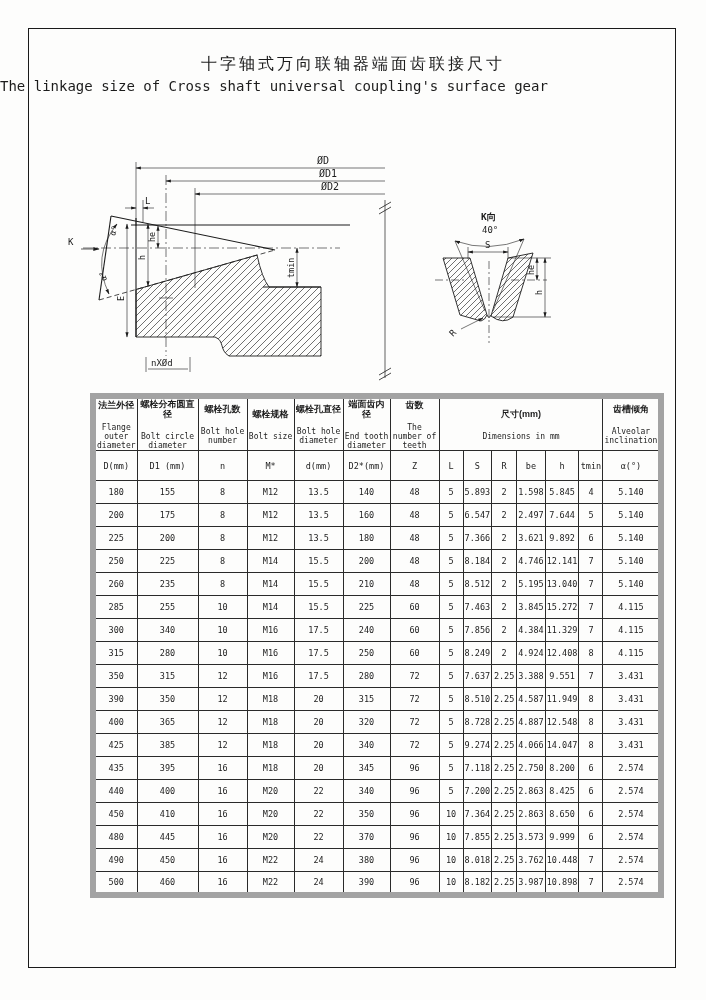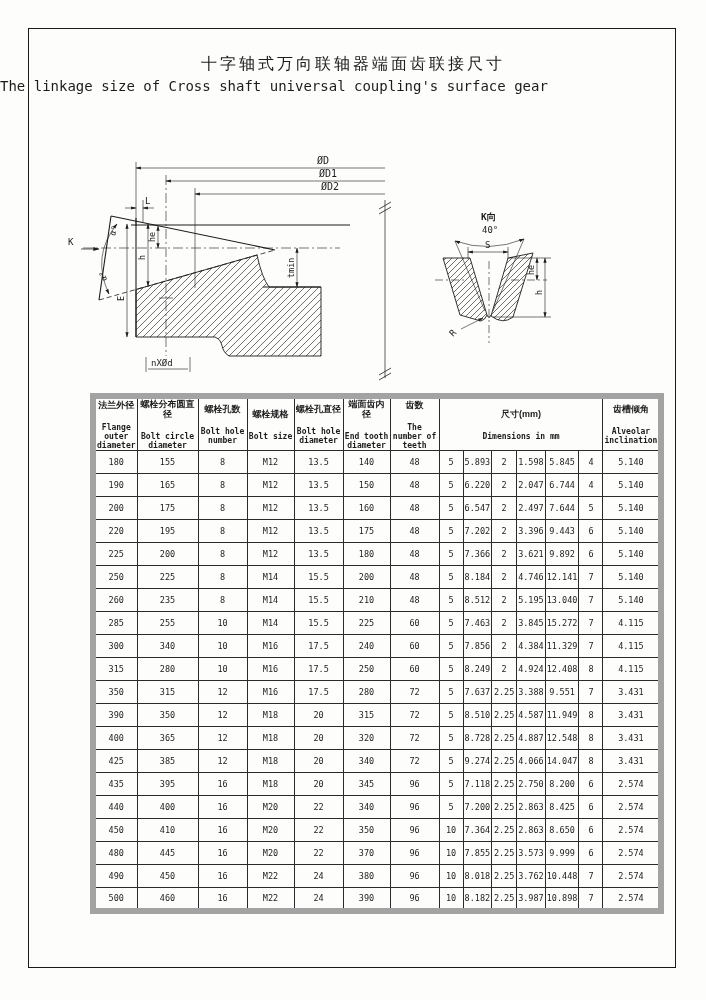--- a/index.html
+++ b/index.html
@@ -14,21 +14,21 @@
   .dwg{position:absolute;}
   
   #spec{position:absolute;left:90px;top:393px;border-collapse:collapse;table-layout:fixed;
         border:6px solid #a3a3a3;}
   #spec th,#spec td{border:1px solid #2a2a2a;text-align:center;vertical-align:middle;
         padding:0 1px;overflow:hidden;}
   #spec thead tr.grp{height:52px;}
   #spec thead tr.sub{height:30px;}
   #spec tbody tr{height:23px;}
   #spec .zh{font-size:9px;font-weight:bold;font-family:"Liberation Sans",sans-serif;line-height:10px;}
-  #spec .en{font-size:8px;font-weight:bold;line-height:9px;margin-top:13px;}
+  #spec .en{font-size:8px;font-weight:normal;line-height:9px;margin-top:13px;}
   #spec tr.sub th{font-size:8.5px;font-weight:normal;}
   #spec tbody td{font-size:8.5px;}
 </style>
 </head>
 <body>
 
 <div id="page">
   <div id="frame"></div>
 
   <div class="title-zh">十字轴式万向联轴器端面齿联接尺寸</div>
@@ -196,84 +196,68 @@
           </th>
         <th colspan="6">
             <div class="zh">尺寸(mm)</div>
             <div class="en">Dimensions in mm</div>
           </th>
         <th>
             <div class="zh">齿槽倾角</div>
             <div class="en">Alveolar inclination</div>
           </th>
       </tr>
+      <tr class="sub">
+        <th>D(mm)</th>
+        <th>D1 (mm)</th>
+        <th>n</th>
+        <th>M*</th>
+        <th>d(mm)</th>
+        <th>D2*(mm)</th>
+        <th>Z</th>
+        <th>L</th>
+        <th>S</th>
+        <th>R</th>
+        <th>be</th>
+        <th>h</th>
+        <th>tmin</th>
+        <th>α(°)</th>
+      </tr>
     </thead>
     <tbody>
         <tr>
           <td>180</td>
           <td>155</td>
           <td>8</td>
           <td>M12</td>
           <td>13.5</td>
           <td>140</td>
           <td>48</td>
           <td>5</td>
           <td>5.893</td>
           <td>2</td>
           <td>1.598</td>
           <td>5.845</td>
           <td>4</td>
           <td>5.140</td>
         </tr>
         <tr>
-          <td>190</td>
-          <td>165</td>
-          <td>8</td>
-          <td>M12</td>
-          <td>13.5</td>
-          <td>150</td>
-          <td>48</td>
-          <td>5</td>
-          <td>6.220</td>
-          <td>2</td>
-          <td>2.047</td>
-          <td>6.744</td>
-          <td>4</td>
-          <td>5.140</td>
-        </tr>
-        <tr>
           <td>200</td>
           <td>175</td>
           <td>8</td>
           <td>M12</td>
           <td>13.5</td>
           <td>160</td>
           <td>48</td>
           <td>5</td>
           <td>6.547</td>
           <td>2</td>
           <td>2.497</td>
           <td>7.644</td>
           <td>5</td>
-          <td>5.140</td>
-        </tr>
-        <tr>
-          <td>220</td>
-          <td>195</td>
-          <td>8</td>
-          <td>M12</td>
-          <td>13.5</td>
-          <td>175</td>
-          <td>48</td>
-          <td>5</td>
-          <td>7.202</td>
-          <td>2</td>
-          <td>3.396</td>
-          <td>9.443</td>
-          <td>6</td>
           <td>5.140</td>
         </tr>
         <tr>
           <td>225</td>
           <td>200</td>
           <td>8</td>
           <td>M12</td>
           <td>13.5</td>
           <td>180</td>
           <td>48</td>

